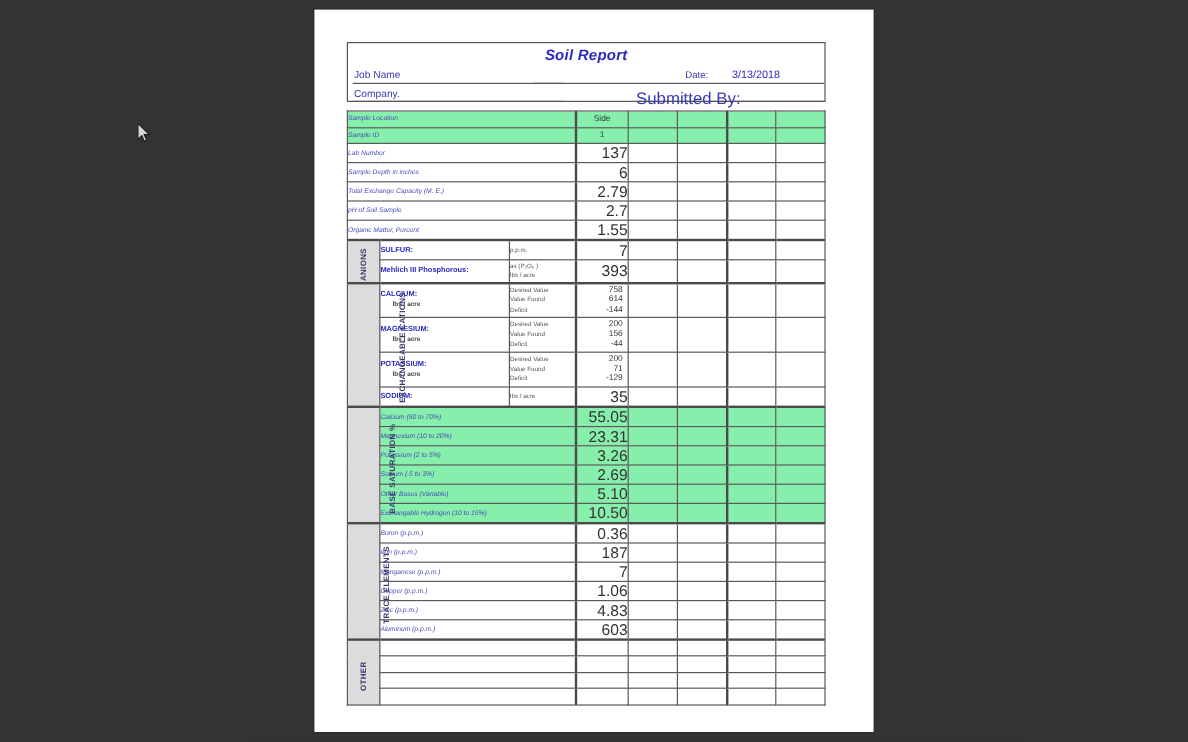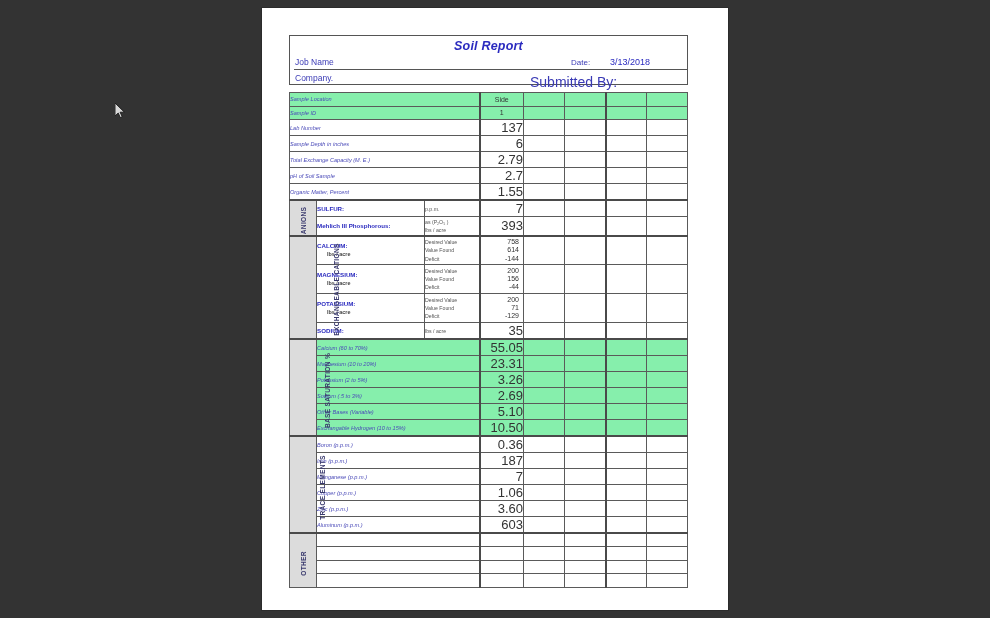--- a/index.html
+++ b/index.html
@@ -418,21 +418,21 @@
         <tr>
           <td class="lbl" colspan="2">Copper (p.p.m.)</td>
           <td class="val thickL">1.06</td>
           <td></td>
             <td></td>
           <td class="thickL"></td>
             <td></td>
         </tr>
         <tr>
           <td class="lbl" colspan="2">Zinc (p.p.m.)</td>
-          <td class="val thickL">3.60</td>
+          <td class="val thickL">4.83</td>
           <td></td>
             <td></td>
           <td class="thickL"></td>
             <td></td>
         </tr>
         <tr>
           <td class="lbl" colspan="2">Aluminum (p.p.m.)</td>
           <td class="val thickL">603</td>
           <td></td>
             <td></td>

